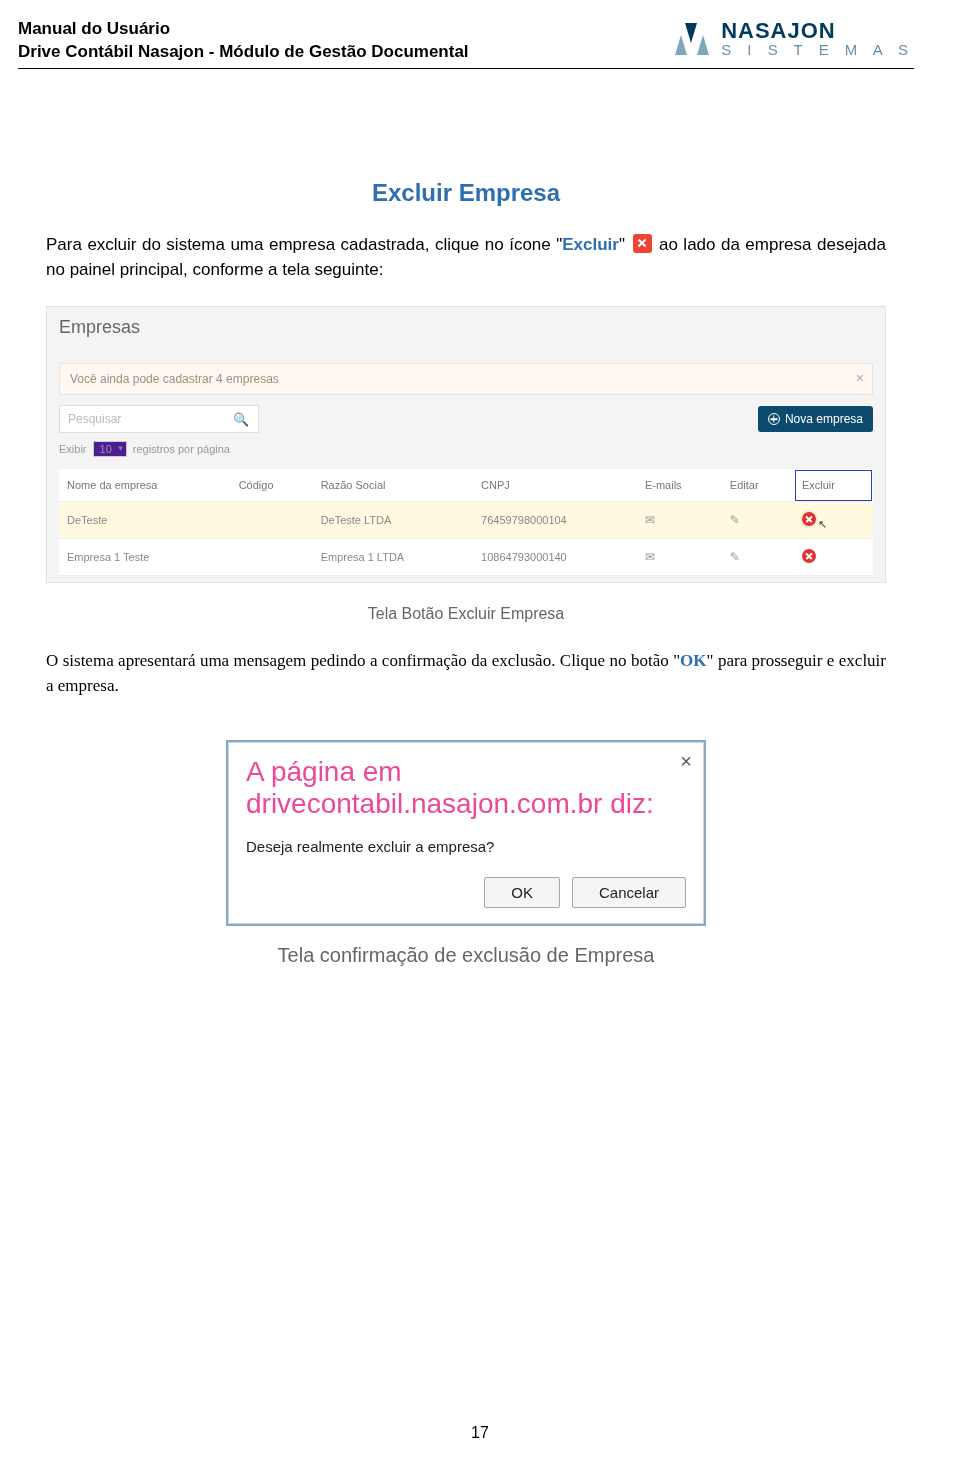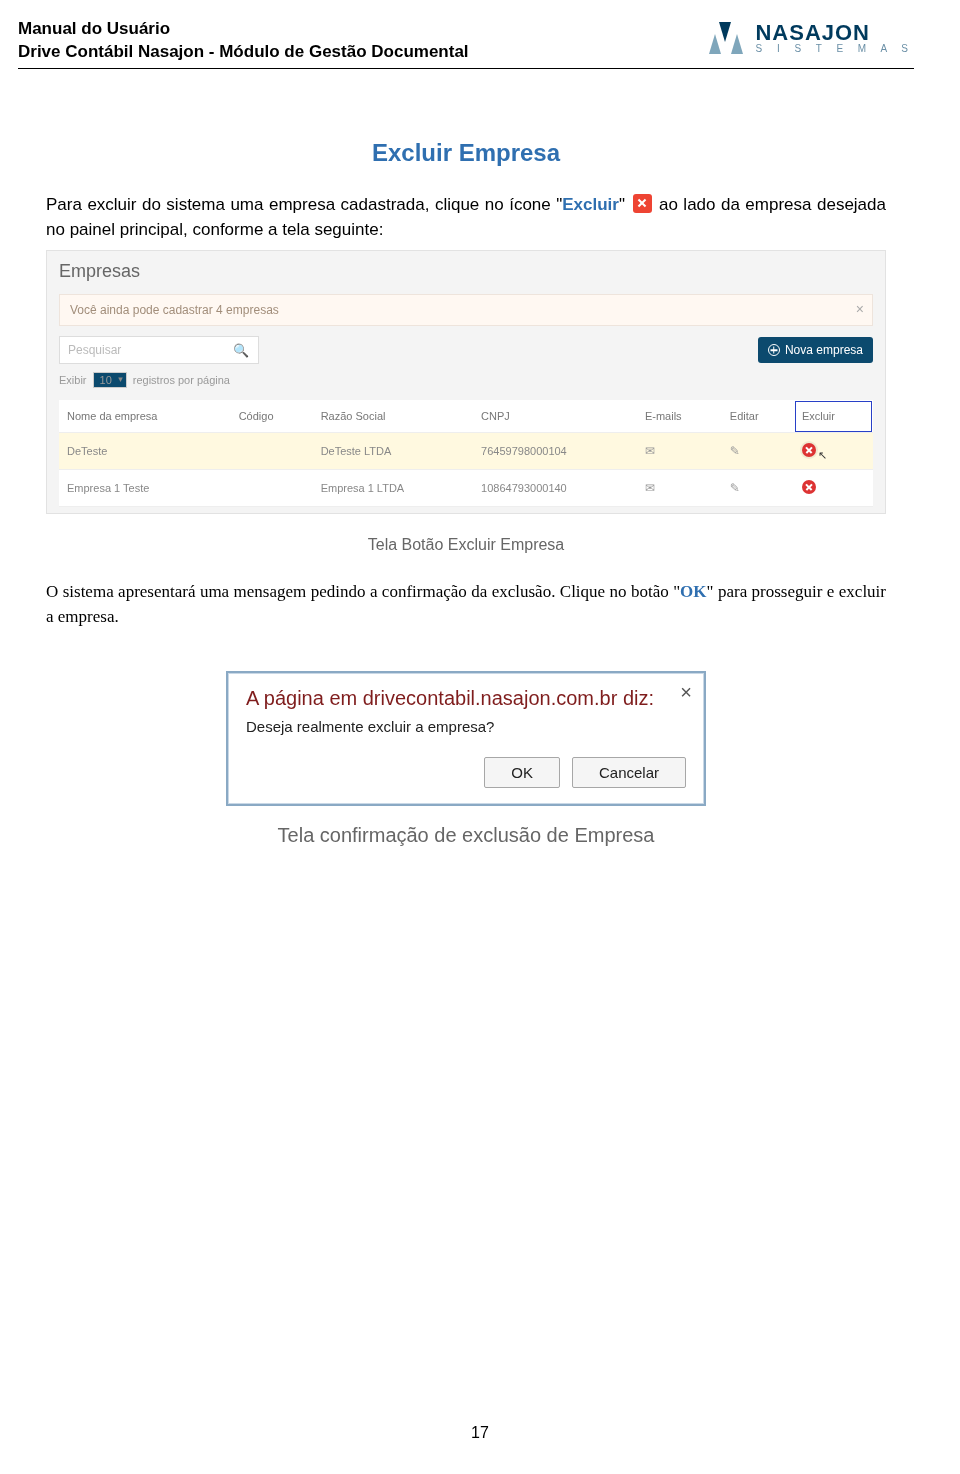--- a/index.html
+++ b/index.html
@@ -31,38 +31,39 @@
   }
   .logo-icon { width: 42px; height: 36px; }
   .logo-text { line-height: 1; }
   .logo-text .brand {
     font-size: 22px;
     font-weight: 700;
     letter-spacing: 1px;
     color: #003a5d;
   }
   .logo-text .sub {
-    font-size: 10px;
+    font-size: 15px;
     letter-spacing: 6px;
     color: #6a8fa6;
   }
   
   .content { padding: 70px 28px 0 28px; }
   .section-title {
     text-align: center;
     color: #2f6fb0;
     font-size: 24px;
     font-weight: 700;
     margin-bottom: 26px;
+    margin-top: 40px;
   }
   .p1 {
     text-align: justify;
     font-size: 17px;
     line-height: 1.45;
-    margin-bottom: 8px;
+    margin-bottom: 24px;
   }
   .p1 .excluir-word { color: #2f6fb0; font-weight: 700; }
   .inline-icon {
     display: inline-block;
     vertical-align: -3px;
     width: 19px; height: 19px;
     background: #e43; border-radius: 3px;
     position: relative;
     margin: 0 2px;
   }
@@ -75,21 +76,21 @@
 
   
   .panel {
     background: #f4f4f4;
     border: 1px solid #e2e2e2;
     font-size: 12px;
     color: #8a8a8a;
     padding: 10px 12px 6px 12px;
     margin-bottom: 22px;
   }
-  .panel-title { color:#666; font-size:18px; margin-bottom:12px; }
+  .panel-title { color:#666; font-size:18px; margin-bottom:25px; }
   .alert {
     background:#fff8f2; border:1px solid #eee4dc;
     color:#a28e7b; font-size:12px;
     padding:8px 10px; position:relative; margin-bottom:10px;
   }
   .alert .close-x { position:absolute; right:8px; top:6px; color:#aaa; font-size:14px; }
   .toolbar { display:flex; gap:24px; align-items:center; margin-bottom:8px; }
   .search-box {
     flex: 0 0 200px;
     background:#fff; border:1px solid #ddd; height:28px;
@@ -112,21 +113,21 @@
   .btn-new .plus-circ {
     width:12px; height:12px; border:1.5px solid #fff; border-radius:50%;
     position:relative;
   }
   .btn-new .plus-circ::before, .btn-new .plus-circ::after {
     content:''; position:absolute; background:#fff; left:50%; top:50%;
   }
   .btn-new .plus-circ::before { width:7px; height:1.5px; transform:translate(-50%,-50%); }
   .btn-new .plus-circ::after  { width:1.5px; height:7px; transform:translate(-50%,-50%); }
   .pager-row { display:flex; align-items:center; gap:6px; color:#999; font-size:11px; margin-bottom:12px;}
-  .pager-row .sel { background:#0c4a6e; border:1px solid #ccc; padding:1px 14px 1px 6px; position:relative; }
+  .pager-row .sel { background:#4c1d95; border:1px solid #ccc; padding:1px 14px 1px 6px; position:relative; }
   .pager-row .sel::after { content:'▾'; position:absolute; right:3px; top:1px; font-size:9px; color:#888;}
   .tbl { width:100%; border-collapse:collapse; background:#fff; font-size:11px; color:#888; }
   .tbl th, .tbl td {
     text-align:left; padding:10px 8px; border-bottom:1px solid #eee;
   }
   .tbl th { color:#777; font-weight:normal; background:#fff;}
   .tbl tr.hl td { background:#fff9e0; }
   .col-excluir-th {
     outline:1.5px solid #2840c7; outline-offset:-2px;
   }
@@ -168,21 +169,21 @@
     padding: 14px 18px 16px 18px;
     box-shadow: 0 0 0 1px #c9d8e6 inset;
     font-family: "Segoe UI", Arial, sans-serif;
     position:relative;
   }
   .dialog .dlg-close {
     position:absolute; top:8px; right:12px;
     font-size:20px; color:#555;
   }
   .dialog .dlg-title {
-    font-size:20px; color:#7f1d1d; margin-bottom:8px; padding-right:22px;
+    font-size:28px; color:#ec4899; margin-bottom:18px; padding-right:22px;
   }
   .dialog .dlg-msg {
     font-size:15px; color:#222; margin-bottom:22px;
   }
   .dialog .dlg-btns {
     display:flex; gap:12px; justify-content:flex-end;
   }
   .dialog .dlg-btn {
     border:1px solid #a7a7a7; background:#f5f5f5;
     padding:6px 26px; font-size:15px; color:#222;

